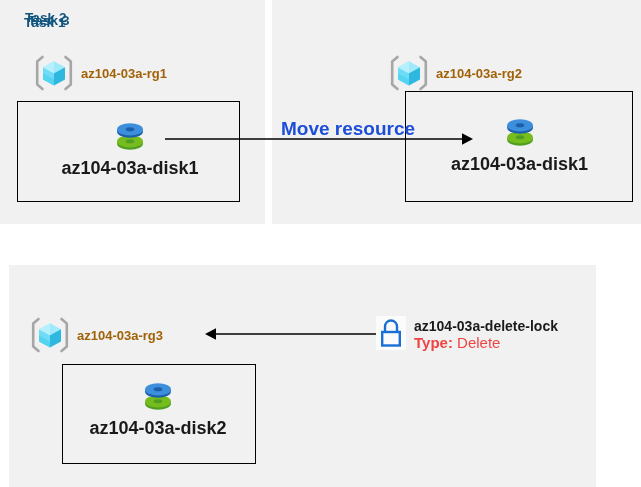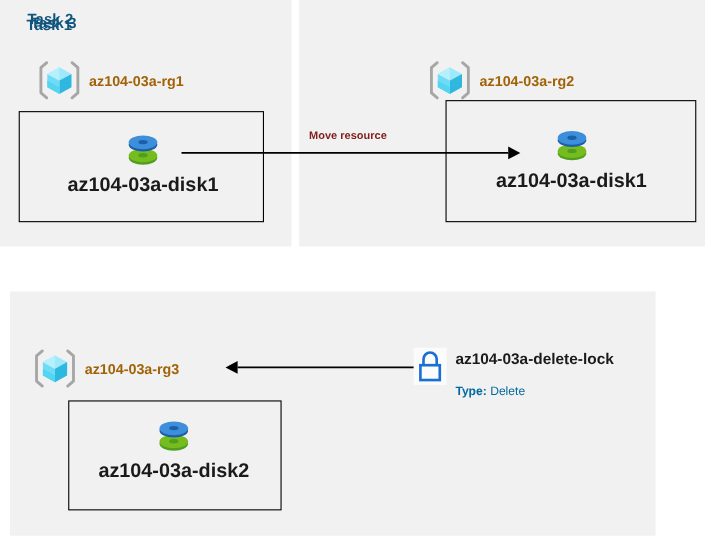--- a/index.html
+++ b/index.html
@@ -98,23 +98,23 @@
   
   .arrow-svg {
     position: absolute;
     overflow: visible;
   }
   #arrow-move { left: 165px; top: 128px; width: 310px; height: 24px; }
   #arrow-lock { left: 205px; top: 323px; width: 175px; height: 24px; }
 
   .arrow-caption {
     position: absolute;
-    font-size: 10px;
-    font-weight: bold;
-    color: #7f1d1d;
+    font-size: 19px;
+    font-weight: bold;
+    color: #1d4ed8;
     white-space: nowrap;
   }
   #caption-move { left: 281px; top: 118px; }
 
   
   #lock-group {
     position: absolute;
     left: 376px;
     top: 316px;
     display: flex;
@@ -130,24 +130,24 @@
   }
   .lock-icon { width: 30px; height: 34px; display: block; }
   .lock-texts { padding-top: 2px; }
   .lock-name {
     font-size: 14px;
     font-weight: bold;
     color: #1a1a1a;
     line-height: 16px;
   }
   .lock-type-row {
-    font-size: 11px;
-    color: #0369a1;
+    font-size: 15px;
+    color: #ef4444;
     line-height: 16px;
-    margin-top: 14px;
+    margin-top: 1px;
   }
   .lock-type-key { font-weight: bold; }
   .lock-type-val { font-weight: normal; }
 </style>
 </head>
 <body>
 
 <div class="canvas">
 
   <div class="panel" id="panel-task1"></div>

